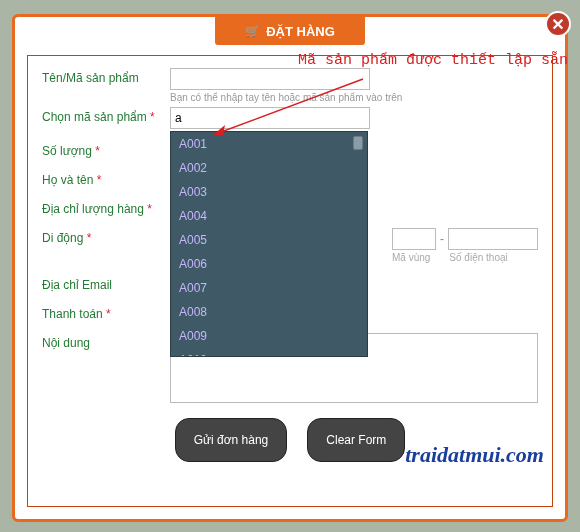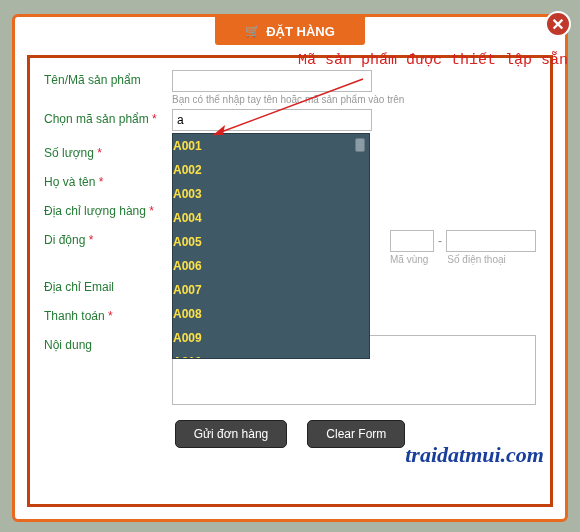--- a/index.html
+++ b/index.html
@@ -2,39 +2,39 @@
 <html><head>
 <meta charset="utf-8">
 <style>
 * { box-sizing: border-box; margin: 0; padding: 0; }
 body { font-family: Arial, sans-serif; font-size: 12px; background: #bcc8b8; width: 580px; height: 532px; overflow: hidden; position: relative; }
 .backdrop { position: absolute; inset: 0; background: #aab5a6; }
 .modal { position: absolute; top: 14px; left: 12px; right: 12px; bottom: 10px; background: #fff; border: 3px solid #e86a1e; border-radius: 6px; }
 .close-btn { position: absolute; top: -6px; right: -6px; width: 26px; height: 26px; background: #c0392b; border: 2px solid #fff; border-radius: 50%; color: #fff; display: flex; align-items: center; justify-content: center; font-size: 16px; font-weight: bold; cursor: pointer; z-index: 10; }
 .header { background: #e86a1e; margin: 0 auto; width: 150px; height: 28px; display: flex; align-items: center; justify-content: center; color: #fff; font-weight: bold; font-size: 13px; border-radius: 0 0 3px 3px; }
 .header-icon { margin-right: 6px; font-size: 12px; }
-.inner { position: absolute; top: 38px; left: 12px; right: 12px; bottom: 12px; border: 3px solid #c2410c; padding: 12px 14px; }
+.inner { position: absolute; top: 38px; left: 12px; right: 12px; bottom: 12px; border: 1px solid #c2410c; padding: 12px 14px; }
 .row { display: flex; align-items: flex-start; margin-bottom: 12px; }
 .row.tight { margin-bottom: 4px; }
 .label { width: 128px; color: #247a34; font-size: 12px; padding-top: 3px; }
 .req { color: #d23; }
 .field { flex: 1; position: relative; }
 .text-input { width: 200px; height: 22px; border: 1px solid #bbb; padding: 2px 4px; font-size: 12px; }
 .hint { font-size: 10px; color: #999; margin-top: 2px; }
 .phone-wrap { display: flex; gap: 4px; align-items: center; }
 .phone-a { width: 44px; height: 22px; border: 1px solid #bbb; padding: 2px; font-size: 11px; }
 .phone-b { width: 90px; height: 22px; border: 1px solid #bbb; padding: 2px; font-size: 11px; }
 .phone-sep { color: #888; }
 .phone-lbl { font-size: 10px; color: #aaa; margin-top: 2px; }
 .radio-wrap { display: flex; gap: 18px; color: #888; font-size: 11px; padding-top: 3px; }
 .textarea { width: 100%; height: 70px; border: 1px solid #bbb; resize: none; }
 .buttons { display: flex; justify-content: center; gap: 20px; margin-top: 8px; }
-.btn { background: #444; color: #fff; border: 1px solid #222; padding: 6px 18px; border-radius: 5px; font-size: 12px; cursor: pointer; }
+.btn { background: #444; color: #fff; border: 1px solid #222; padding: 14px 18px; border-radius: 14px; font-size: 12px; cursor: pointer; }
 .dropdown-pop { position: absolute; top: 24px; left: 0; width: 198px; background: #3f5a66; border: 1px solid #2a3d46; z-index: 5; max-height: 226px; overflow: hidden; }
-.dd-item { padding: 5px 0; color: #fde047; font-size: 12px; font-weight: bold; cursor: pointer; }
+.dd-item { padding: 5px 8px; color: #c4b5fd; font-size: 12px; font-weight: normal; cursor: pointer; }
 .dd-scroll { position: absolute; top: 4px; right: 2px; width: 12px; bottom: 4px; }
 .dd-thumb { position: absolute; top: 0; width: 10px; height: 14px; background: #8a9ca5; border: 1px solid #6a7c85; border-radius: 2px; }
 .annotation { position: absolute; top: 52px; left: 298px; color: #d82020; font-size: 15px; font-family: Liberation Mono, monospace; z-index: 20; pointer-events: none; }
 .arrow { position: absolute; top: 75px; left: 203px; width: 170px; height: 68px; z-index: 19; pointer-events: none; }
 .watermark { position: absolute; bottom: 64px; right: 36px; font-family: "Comic Sans MS", cursive; font-size: 22px; font-weight: bold; font-style: italic; color: #1a3e9c; text-shadow: 1px 1px 0 #fff, -1px -1px 0 #fff, 1px -1px 0 #fff, -1px 1px 0 #fff; z-index: 6; pointer-events: none; }
 .ghost-placeholder { position: absolute; color: #b5b5b5; font-size: 11px; pointer-events: none; }
 </style>
 </head>
 <body>
 

